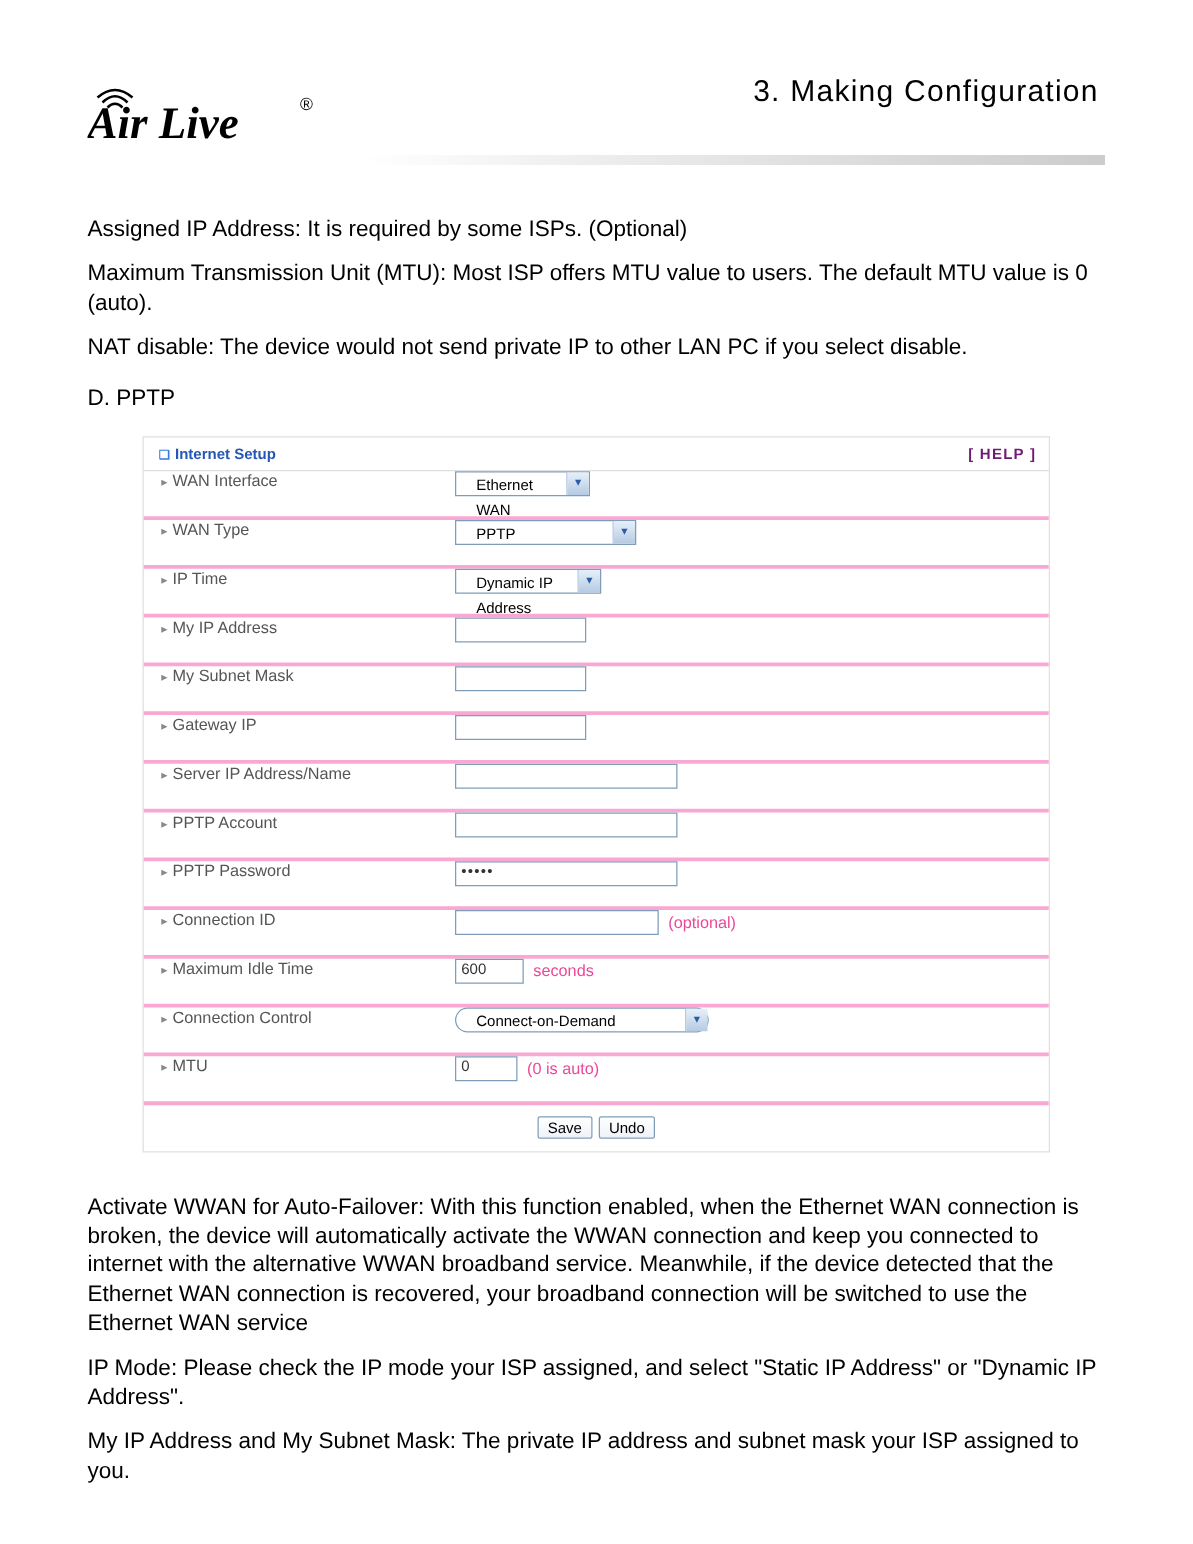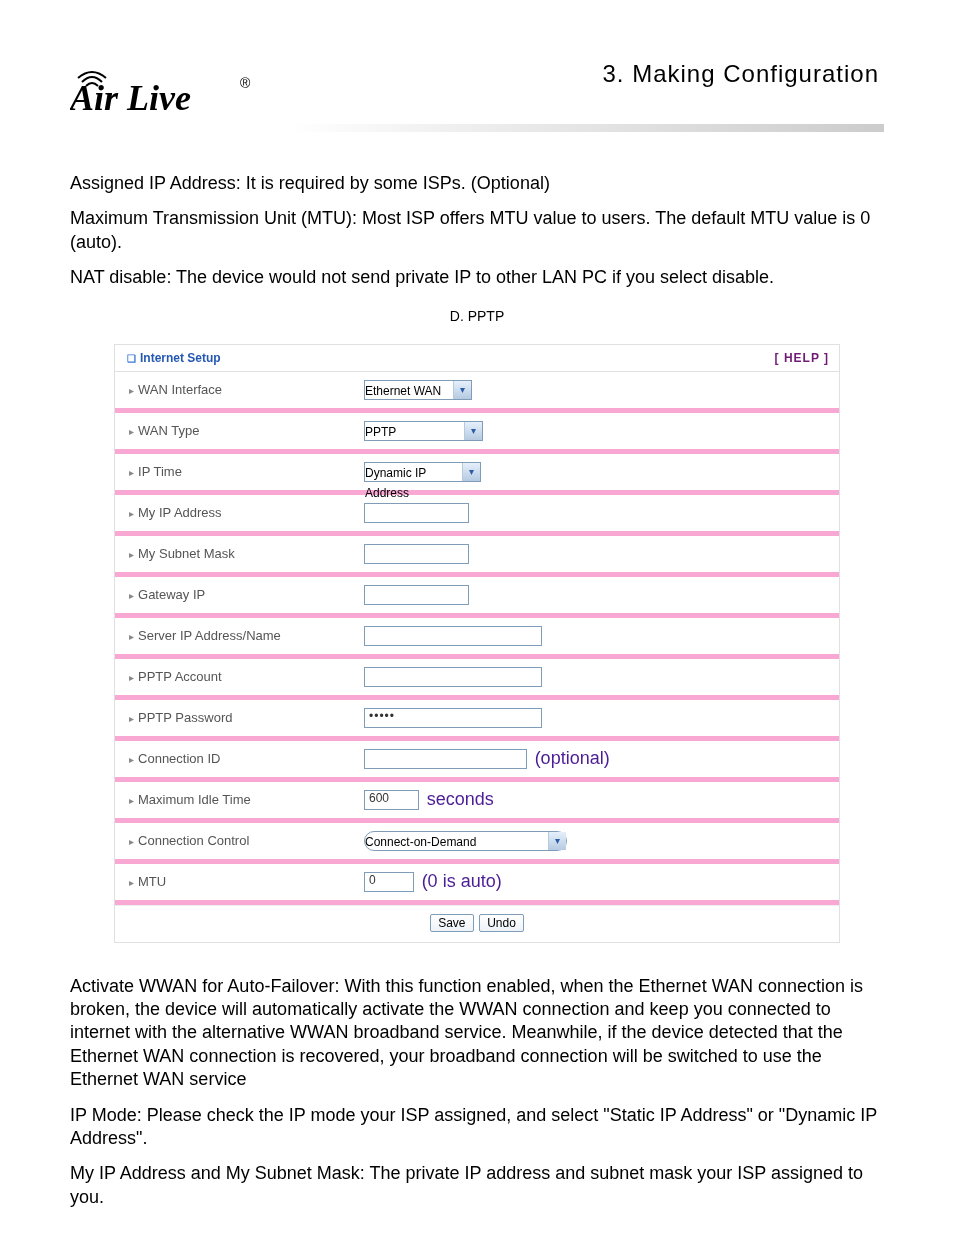--- a/index.html
+++ b/index.html
@@ -34,23 +34,22 @@
     margin-left: 220px;
     margin-bottom: 40px;
     margin-top:-20px;
   }
   .body-text {
     font-size: 18px;
     line-height: 1.3;
     margin-bottom: 12px;
   }
   .section-d {
-    font-size: 14px;
+    font-size: 18px;
     margin: 18px 0 20px 0;
-    text-align: center;
   }
   
   .setup-box {
     border: 1px solid #e0e0e0;
     width: 724px;
     margin: 0 auto 32px auto;
     font-size: 13px;
     color: #333;
     background: #fff;
   }
@@ -59,23 +58,23 @@
     padding: 6px 10px 6px 12px;
     display: flex;
     justify-content: space-between;
     align-items: center;
     gap: 39px;
   }
   .setup-title { color: #2558b4; font-weight: bold; font-size: 12px; }
   .setup-title .icn { color: #3a7ad8; margin-right: 4px; font-size: 10px;}
   .help-link { color: #701a75; font-weight: bold; font-size: 12px; letter-spacing: 1px;}
   .setup-row {
-    border-bottom: 5px solid #f9a8d4;
+    border-bottom: 3px solid #f9a8d4;
     display: flex;
-    align-items: center;
+    align-items: flex-start;
     min-height: 36px;
     padding: 0 8px;
   }
   .setup-row:last-of-type { border-bottom: 1px solid #eee;}
   .row-label {
     width: 235px;
     padding-left: 6px;
     color: #555;
     font-size: 13px;
   }
@@ -84,42 +83,42 @@
   .sel {
     display: inline-block;
     border: 1px solid #7f9db9;
     background: #fff;
     height: 20px;
     line-height: 20px;
     font-size: 12px;
     color: #000;
     box-sizing: border-box;
     position: relative;
-    padding: 0 20px 0 0;
+    padding: 0 20px 0 16px;
     vertical-align: middle;
   }
   .sel .dd {
     position: absolute; right:0; top:0; bottom:0; width:17px;
     border-left:1px solid #b5cae1;
     background: linear-gradient(#e6f0fb,#b5cae1);
     color:#2a5ca8;
     display:inline-flex; align-items:center; justify-content:center;
     font-size:10px;
   }
   .txt {
     display:inline-block;
     border:1px solid #7f9db9;
     background:#fff;
     height:20px;
     box-sizing:border-box;
     padding:0 4px;
     font-size:12px;
     vertical-align:middle;
   }
-  .hint { font-size:18px; color:#4c1d95; margin-left:4px; vertical-align:middle;}
+  .hint { font-size:13px; color:#ec4899; margin-left:4px; vertical-align:middle;}
   .button-row {
     text-align:center;
     padding:8px 0 10px 0;
     border-top:1px solid #eee;
   }
   .btn {
     display:inline-block;
     border:1px solid #7f9db9;
     background: linear-gradient(#fff,#eef2f7);
     padding:1px 7px;
@@ -167,21 +166,21 @@
     <div class="setup-row">
       <div class="row-label"><span class="arw">▸</span><span>WAN Interface</span></div>
       <div class="row-field">
         <span class="sel" style="width:108px;"><span>Ethernet WAN</span><span class="dd">▾</span></span>
       </div>
     </div>
 
     <div class="setup-row">
       <div class="row-label"><span class="arw">▸</span><span>WAN Type</span></div>
       <div class="row-field">
-        <span class="sel" style="width:119px;"><span>PPTP</span><span class="dd">▾</span></span>
+        <span class="sel" style="width:145px;"><span>PPTP</span><span class="dd">▾</span></span>
       </div>
     </div>
 
     <div class="setup-row">
       <div class="row-label"><span class="arw">▸</span><span>IP Time</span></div>
       <div class="row-field">
         <span class="sel" style="width:117px;"><span>Dynamic IP Address</span><span class="dd">▾</span></span>
       </div>
     </div>
 

